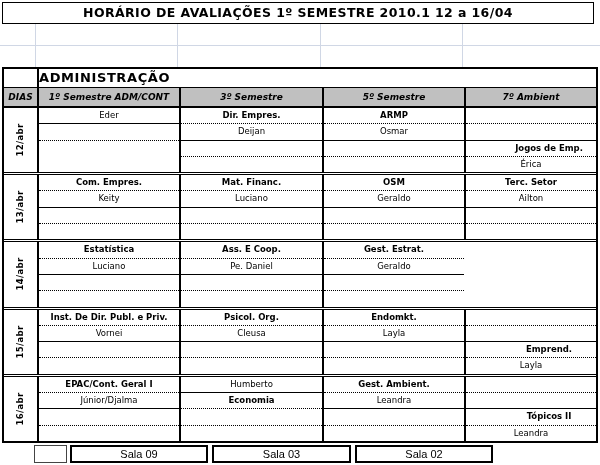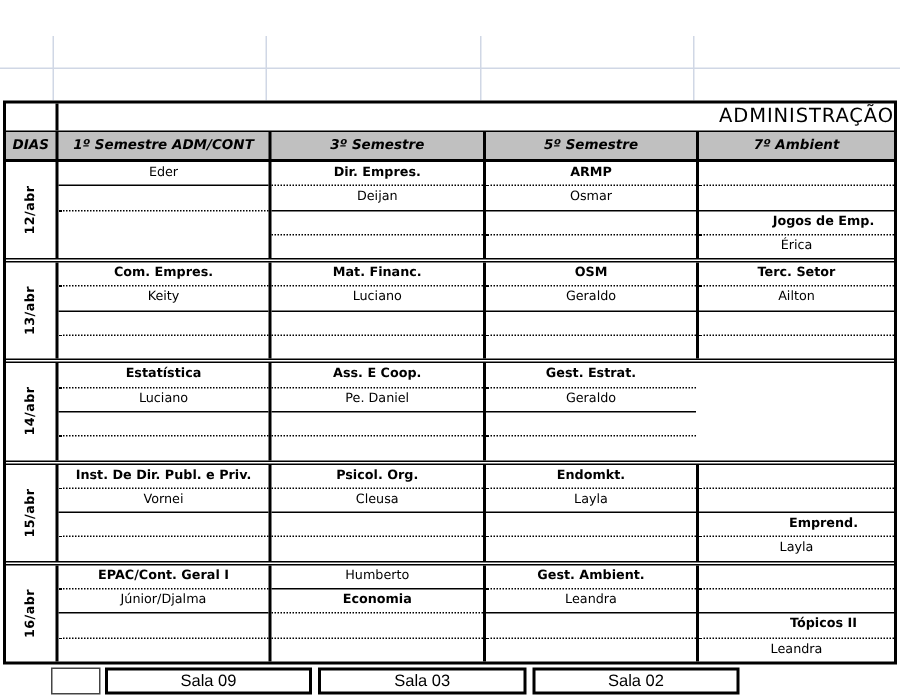--- a/index.html
+++ b/index.html
@@ -9,21 +9,21 @@
   .title-box{position:absolute;left:2px;top:2px;width:590px;height:20px;border:1px solid #000;
              text-align:center;line-height:20px;font-weight:bold;font-size:12.5px;letter-spacing:.4px;}
   
   .gridlines{position:absolute;left:0;top:24px;width:600px;height:43px;}
   .gridlines .v{position:absolute;top:0;bottom:0;width:1px;background:#d0d7e5;}
   .gridlines .h{position:absolute;left:0;right:0;top:21px;height:1px;background:#d0d7e5;}
   
   .tbl{position:absolute;left:2px;top:67px;width:592px;border:2px solid #000;background:#fff;}
   .course-row{display:grid;grid-template-columns:35px 1fr;height:18px;border-bottom:1px solid #000;}
   .course-row .spacer{border-right:2px solid #000;}
-  .course-title{text-align:right;font-weight:normal;font-size:13px;line-height:18px;letter-spacing:.6px;padding-left:16px;}
+  .course-title{text-align:left;font-weight:bold;font-size:13px;line-height:18px;letter-spacing:.6px;}
   .head-row{display:grid;grid-template-columns:33px 142px 143px 142px 1fr;height:18px;
             background:#c0c0c0;border-bottom:2px solid #000;}
   .head-row>div{text-align:center;line-height:18px;font-weight:bold;font-style:italic;
                 font-size:9px;overflow:hidden;white-space:nowrap;}
   .head-row>div + div{border-left:2px solid #000;}
   .block{display:grid;grid-template-columns:33px 142px 143px 142px 1fr;border-bottom:3px double #000;}
   .block.last{border-bottom:none;}
   .daycell{display:flex;align-items:center;justify-content:center;overflow:hidden;}
   .daylabel{transform:rotate(-90deg);font-weight:bold;font-size:8.5px;white-space:nowrap;letter-spacing:.3px;}
   .bcell{border-left:2px solid #000;display:flex;flex-direction:column;}
@@ -36,20 +36,21 @@
          grid-template-columns:33px 142px 143px 142px 1fr;padding-left:32px;}
   .room{border:2px solid #000;margin:0 1px 0 3px;height:14px;line-height:14px;text-align:center;
         font-family:"Liberation Sans",sans-serif;font-size:11px;}
   .room-empty{border:1px solid #444;margin:0;height:16px;}
 </style>
 </head>
 <body>
 
 <div class="page">
 
+  <div class="title-box">HORÁRIO DE AVALIAÇÕES  1º SEMESTRE 2010.1 12 a 16/04</div>
 
   <div class="gridlines">
     <i class="v" style="left:35px"></i>
     <i class="v" style="left:177px"></i>
     <i class="v" style="left:320px"></i>
     <i class="v" style="left:462px"></i>
     <i class="h"></i>
   </div>
 
   <div class="tbl">

